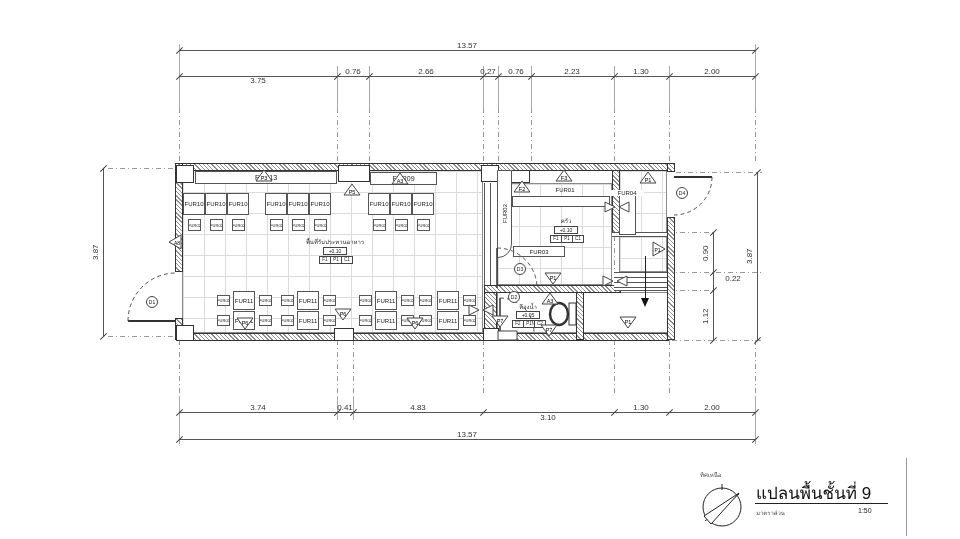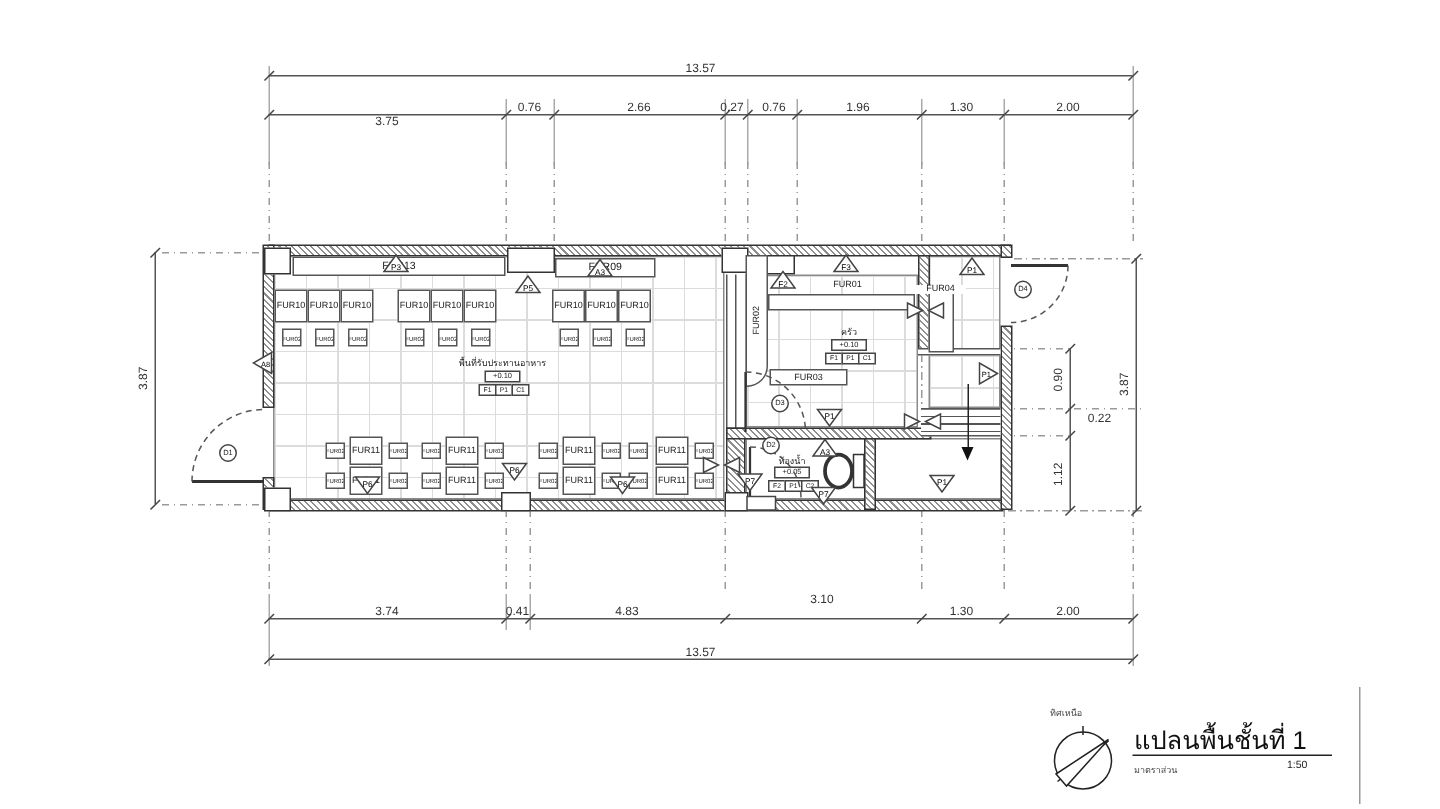--- a/index.html
+++ b/index.html
@@ -95,36 +95,36 @@
 <div class="a tk" style="left:498px;top:72px"></div>
 <div class="a tk" style="left:531px;top:72px"></div>
 <div class="a tk" style="left:614px;top:72px"></div>
 <div class="a tk" style="left:669px;top:72px"></div>
 <div class="a tk" style="left:755px;top:72px"></div>
 <div class="a dimlbl" style="left:238px;top:76px;width:40px">3.75</div>
 <div class="a dimlbl" style="left:333px;top:67px;width:40px">0.76</div>
 <div class="a dimlbl" style="left:406px;top:67px;width:40px">2.66</div>
 <div class="a dimlbl" style="left:479px;top:67px;width:18px">0.27</div>
 <div class="a dimlbl" style="left:507px;top:67px;width:18px">0.76</div>
-<div class="a dimlbl" style="left:552px;top:67px;width:40px">1.96</div>
+<div class="a dimlbl" style="left:552px;top:67px;width:40px">2.23</div>
 <div class="a dimlbl" style="left:621px;top:67px;width:40px">1.30</div>
 <div class="a dimlbl" style="left:692px;top:67px;width:40px">2.00</div>
 
 <div class="a dline" style="left:179px;top:412px;width:576px;height:1px"></div>
 <div class="a tk" style="left:179px;top:408px"></div>
 <div class="a tk" style="left:337px;top:408px"></div>
 <div class="a tk" style="left:353px;top:408px"></div>
 <div class="a tk" style="left:483px;top:408px"></div>
 <div class="a tk" style="left:614px;top:408px"></div>
 <div class="a tk" style="left:669px;top:408px"></div>
 <div class="a tk" style="left:755px;top:408px"></div>
 <div class="a dimlbl" style="left:238px;top:403px;width:40px">3.74</div>
 <div class="a dimlbl" style="left:336px;top:403px;width:18px">0.41</div>
 <div class="a dimlbl" style="left:398px;top:403px;width:40px">4.83</div>
-<div class="a dimlbl" style="left:528px;top:395px;width:40px">3.10</div>
+<div class="a dimlbl" style="left:528px;top:413px;width:40px">3.10</div>
 <div class="a dimlbl" style="left:621px;top:403px;width:40px">1.30</div>
 <div class="a dimlbl" style="left:692px;top:403px;width:40px">2.00</div>
 <div class="a dline" style="left:179px;top:439px;width:576px;height:1px"></div>
 <div class="a tk" style="left:179px;top:435px"></div>
 <div class="a tk" style="left:755px;top:435px"></div>
 <div class="a dimlbl" style="left:447px;top:430px;width:40px">13.57</div>
 
 <div class="a dline" style="left:103px;top:168px;width:1px;height:168px"></div>
 <div class="a tk" style="left:103px;top:164px"></div>
 <div class="a tk" style="left:103px;top:332px"></div>
@@ -450,17 +450,17 @@
     <polygon points="25,1 25,11 15,6" fill="#fff" stroke="#444"></polygon>
   </svg>
 
 <div class="a small" style="left:700px;top:470px">ทิศเหนือ</div>
 <svg class="a" style="left:698px;top:480px" width="48" height="50">
   <circle cx="24" cy="27" r="19" fill="none" stroke="#222"></circle>
   <line x1="24" y1="4" x2="24" y2="10" stroke="#222"></line>
   <line x1="41" y1="14" x2="7" y2="41" stroke="#222"></line>
   <polygon points="41,13 6,36 13,44" fill="#fff" stroke="#222"></polygon>
 </svg>
-<div class="a ttl" style="left:756px;top:479px">แปลนพื้นชั้นที่ 1</div>
+<div class="a ttl" style="left:756px;top:479px">แปลนพื้นชั้นที่ 9</div>
 <div class="a" style="left:755px;top:503px;width:133px;height:1px;background:#222;z-index:7"></div>
 <div class="a small" style="left:756px;top:508px">มาตราส่วน</div>
 <div class="a small" style="left:858px;top:507px;font-size:7px;color:#222">1:50</div>
 <div class="a" style="left:906px;top:458px;width:1px;height:78px;background:#999;z-index:7"></div>
 
 </body></html>

